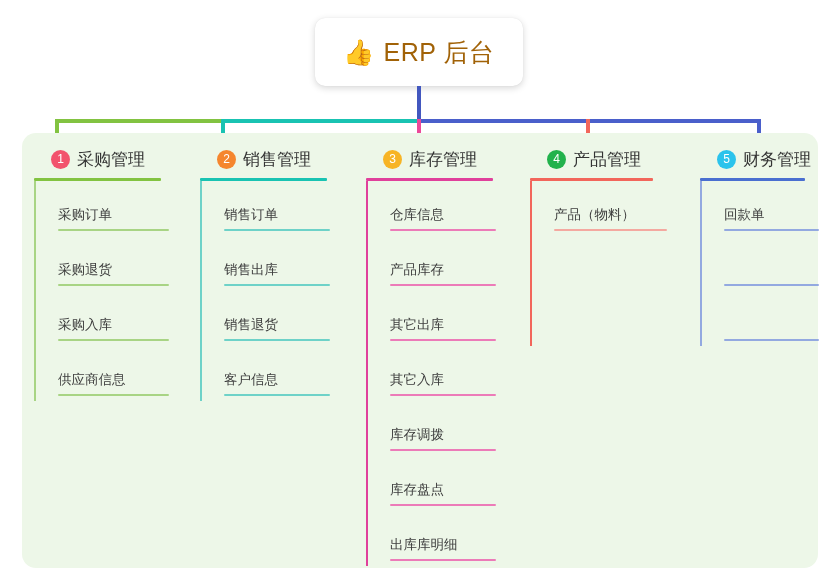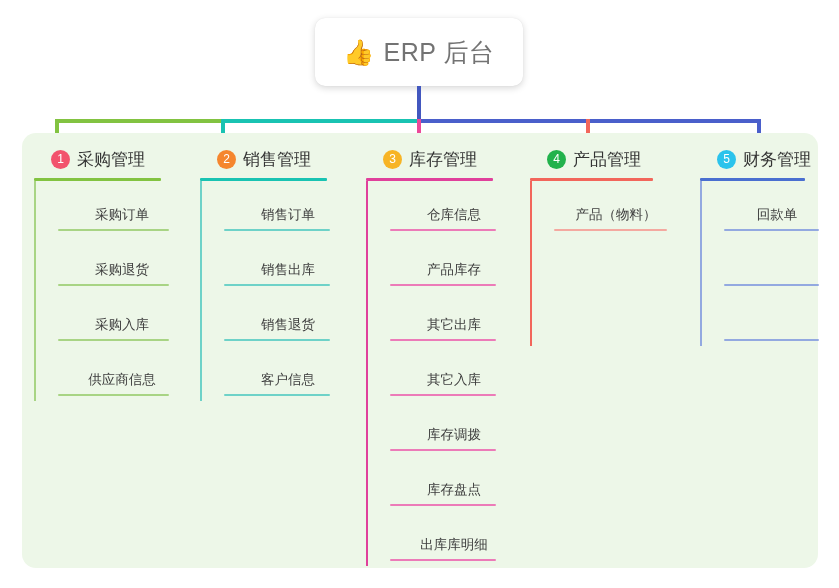--- a/index.html
+++ b/index.html
@@ -34,21 +34,21 @@
     justify-content: center;
     gap: 9px;
   }
   #root-icon {
     font-size: 25px;
     line-height: 1;
     color: #F5C33B;
   }
   #root-label {
     font-size: 25px;
-    color: #737373;
+    color: #a16207;
     letter-spacing: 0.5px;
     white-space: nowrap;
   }
 
   
   #connectors {
     position: absolute;
     left: 0; top: 0;
     width: 839px;
     height: 588px;
@@ -103,21 +103,20 @@
   .leaves {
     position: relative;
     margin-top: 0;
     padding-top: 0;
   }
   .leaf {
     position: relative;
     height: 55px;
     display: flex;
     align-items: flex-end;
-    text-align: center;
   }
   .leaf-spine {
     position: absolute;
     left: 0;
     top: 0;
     bottom: 0;
     width: 2px;
   }
   .leaf-inner {
     position: relative;

